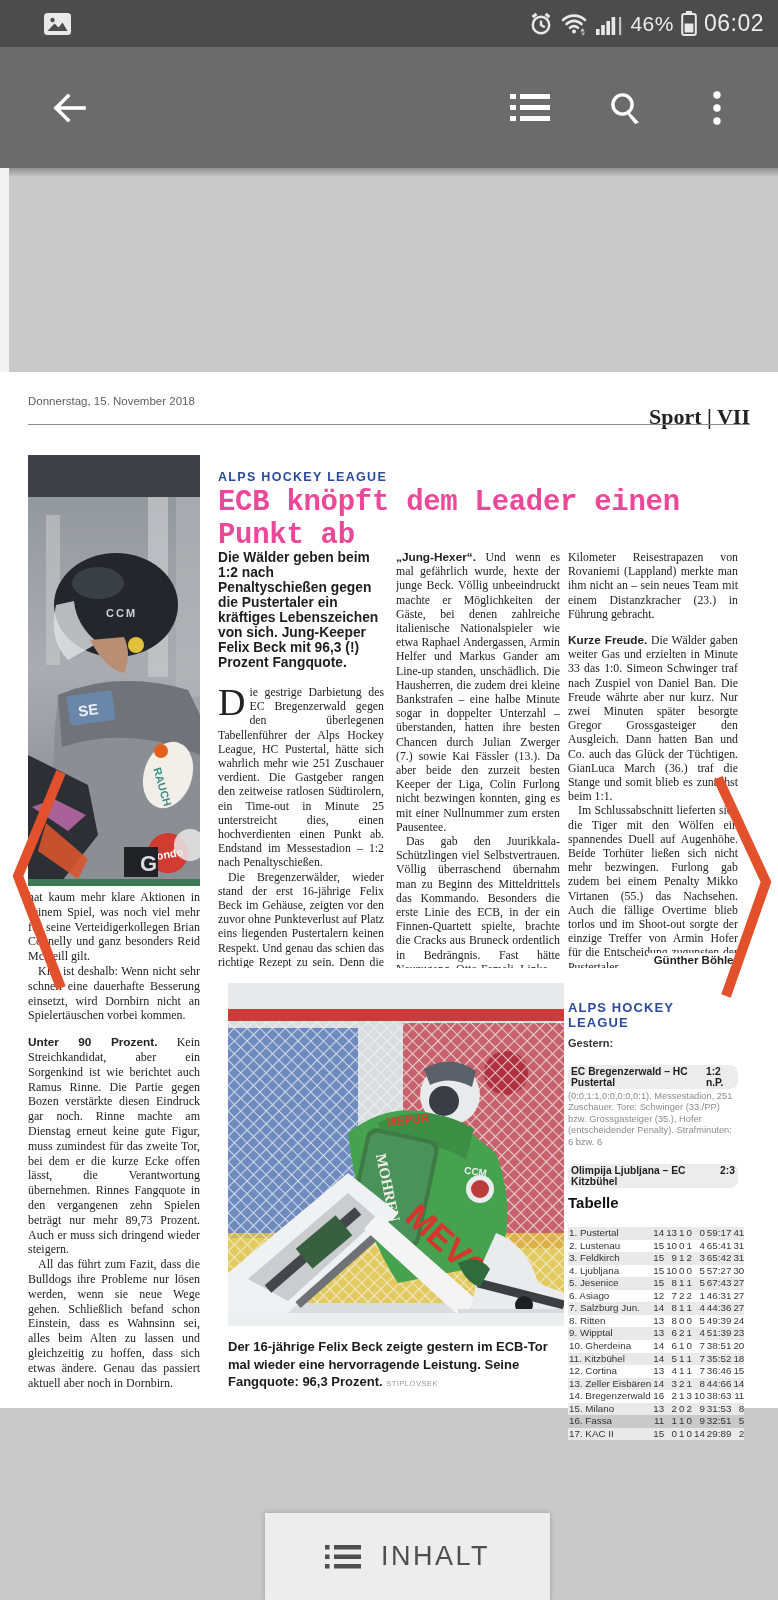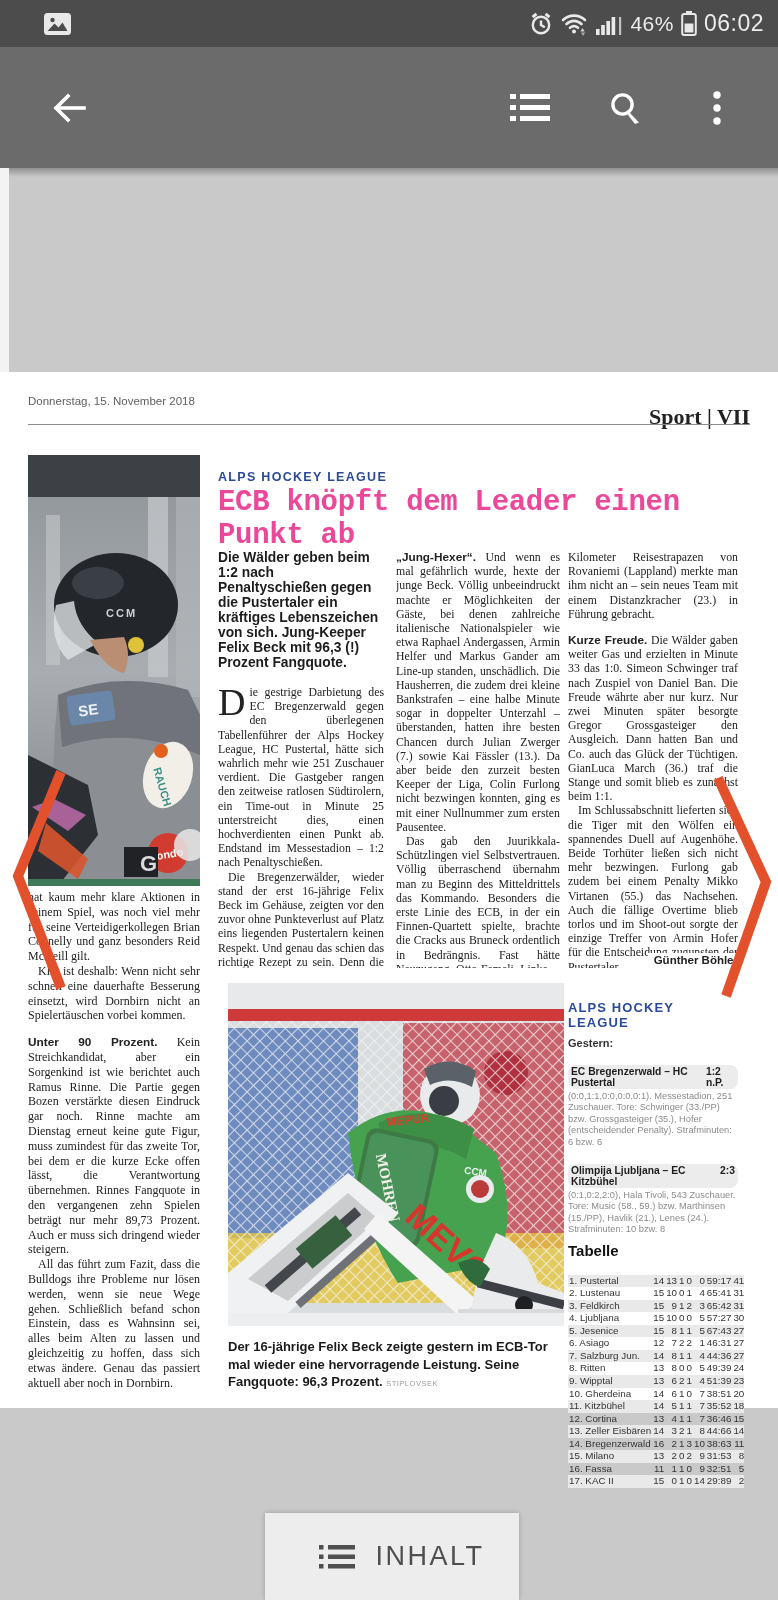--- a/index.html
+++ b/index.html
@@ -78,23 +78,23 @@
   .tbl-title{font-weight:bold;font-size:15px;margin:6px 0 2px 0;color:#111;}
   table.standings{width:100%;border-collapse:collapse;font-size:9.8px;color:#333;margin-top:16px;}
   table.standings td{padding:0 0 0 1px;line-height:12.55px;white-space:nowrap;}
   table.standings td.num{text-align:right;padding-left:2px;}
   table.standings tr.alt{background:#e9e9e9;}
 
   
   .chev{position:absolute;pointer-events:auto;cursor:pointer;}
 
   
-  .inhalt-btn{position:absolute;left:265px;top:1513px;width:234px;height:87px;background:#ededed;
+  .inhalt-btn{position:absolute;left:265px;top:1513px;width:285px;height:87px;background:#ededed;
               box-shadow:0 0 5px rgba(0,0,0,.22);display:flex;align-items:center;justify-content:center;
-              gap:20px;cursor:pointer;padding-left:20px;}
+              gap:20px;cursor:pointer;}
   .inhalt-label{font-size:27px;letter-spacing:2.5px;color:#4f4f4f;}
 </style>
 </head>
 <body>
 
 <div class="screen">
 
   <div class="status-bar">
     <div class="sb-left">
       <svg width="27" height="22" viewBox="0 0 27 22">
@@ -327,21 +327,20 @@
       <div class="match-head">
         <span>EC Bregenzerwald – HC Pustertal</span>
         <span>1:2 n.P.</span>
       </div>
       <div class="match-detail">(0:0,1:1,0:0,0:0,0:1). Messestadion, 251 Zuschauer. Tore: Schwinger (33./PP) bzw. Grossgasteiger (35.), Hofer (entscheidender Penalty). Strafminuten: 6 bzw. 6</div>
 
       <div class="match-head">
         <span>Olimpija Ljubljana – EC Kitzbühel</span>
         <span>2:3</span>
       </div>
-      <div class="match-detail">(0:1,0:2,2:0), Hala Tivoli, 543 Zuschauer. Tore: Music (58., 59.) bzw. Marthinsen (15./PP), Havlik (21.), Lenes (24.). Strafminuten: 10 bzw. 8</div>
 
       <div class="tbl-title">Tabelle</div>
       <table class="standings">
         <tbody>
             <tr class="alt">
               <td style="width: 64px;">1. Pustertal</td>
               <td class="num">14</td>
               <td class="num">13</td>
               <td class="num">1</td>
               <td class="num">0</td>

